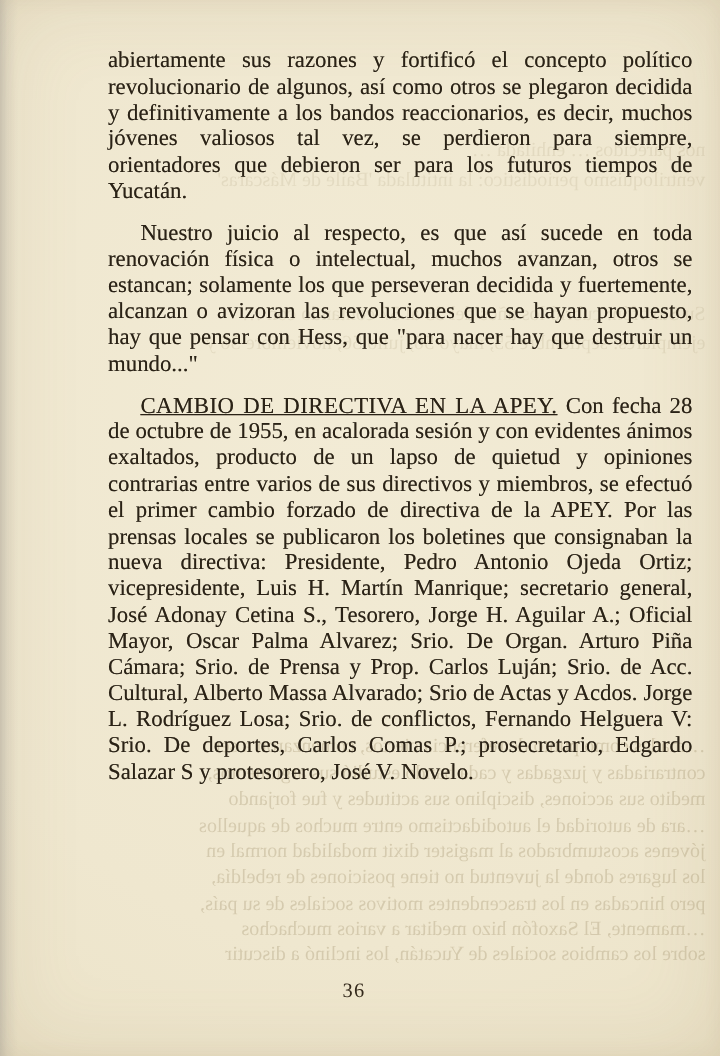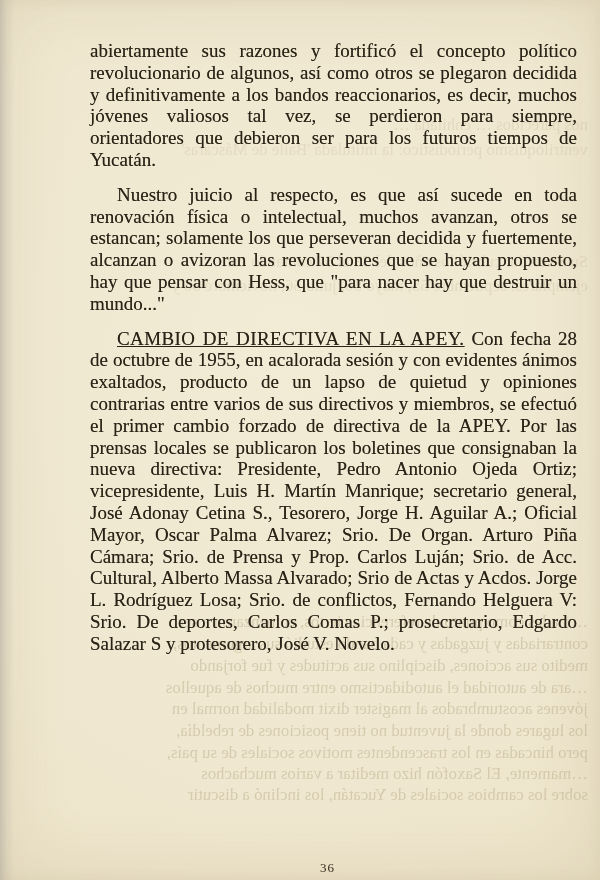--- a/index.html
+++ b/index.html
@@ -17,22 +17,22 @@
   .textblock{
     position:absolute;left:90px;top:40px;width:487px;
     color:#2a2216;font-size:19px;line-height:21.8px;text-align:justify;
     text-shadow:0 0 .4px rgba(42,34,22,.55);
     z-index:3;
   }
   .textblock p{margin:0 0 13px 0;}
   .indent{text-indent:27px;}
   .heading{letter-spacing:.4px;text-decoration:underline;}
   .pagenum{
-    position:absolute;top:860px;left:255px;width:80px;text-align:right;
-    color:#342a1c;font-size:13px;letter-spacing:1px;z-index:3;
+    position:absolute;top:816px;left:255px;width:80px;text-align:center;
+    color:#342a1c;font-size:17px;letter-spacing:1px;z-index:3;
   }
   
   .bleed-line{
     position:absolute;left:92px;width:496px;transform:scaleX(-1);
     color:#8d7b53;font-size:16.8px;line-height:21.8px;white-space:nowrap;
     overflow:hidden;z-index:1;pointer-events:none;
   }
   .mid{opacity:.13;}
   .bot{opacity:.26;}
   .st-m1{top:114px}.st-m2{top:139px}.st-m3{top:251px}.st-m4{top:275px}

